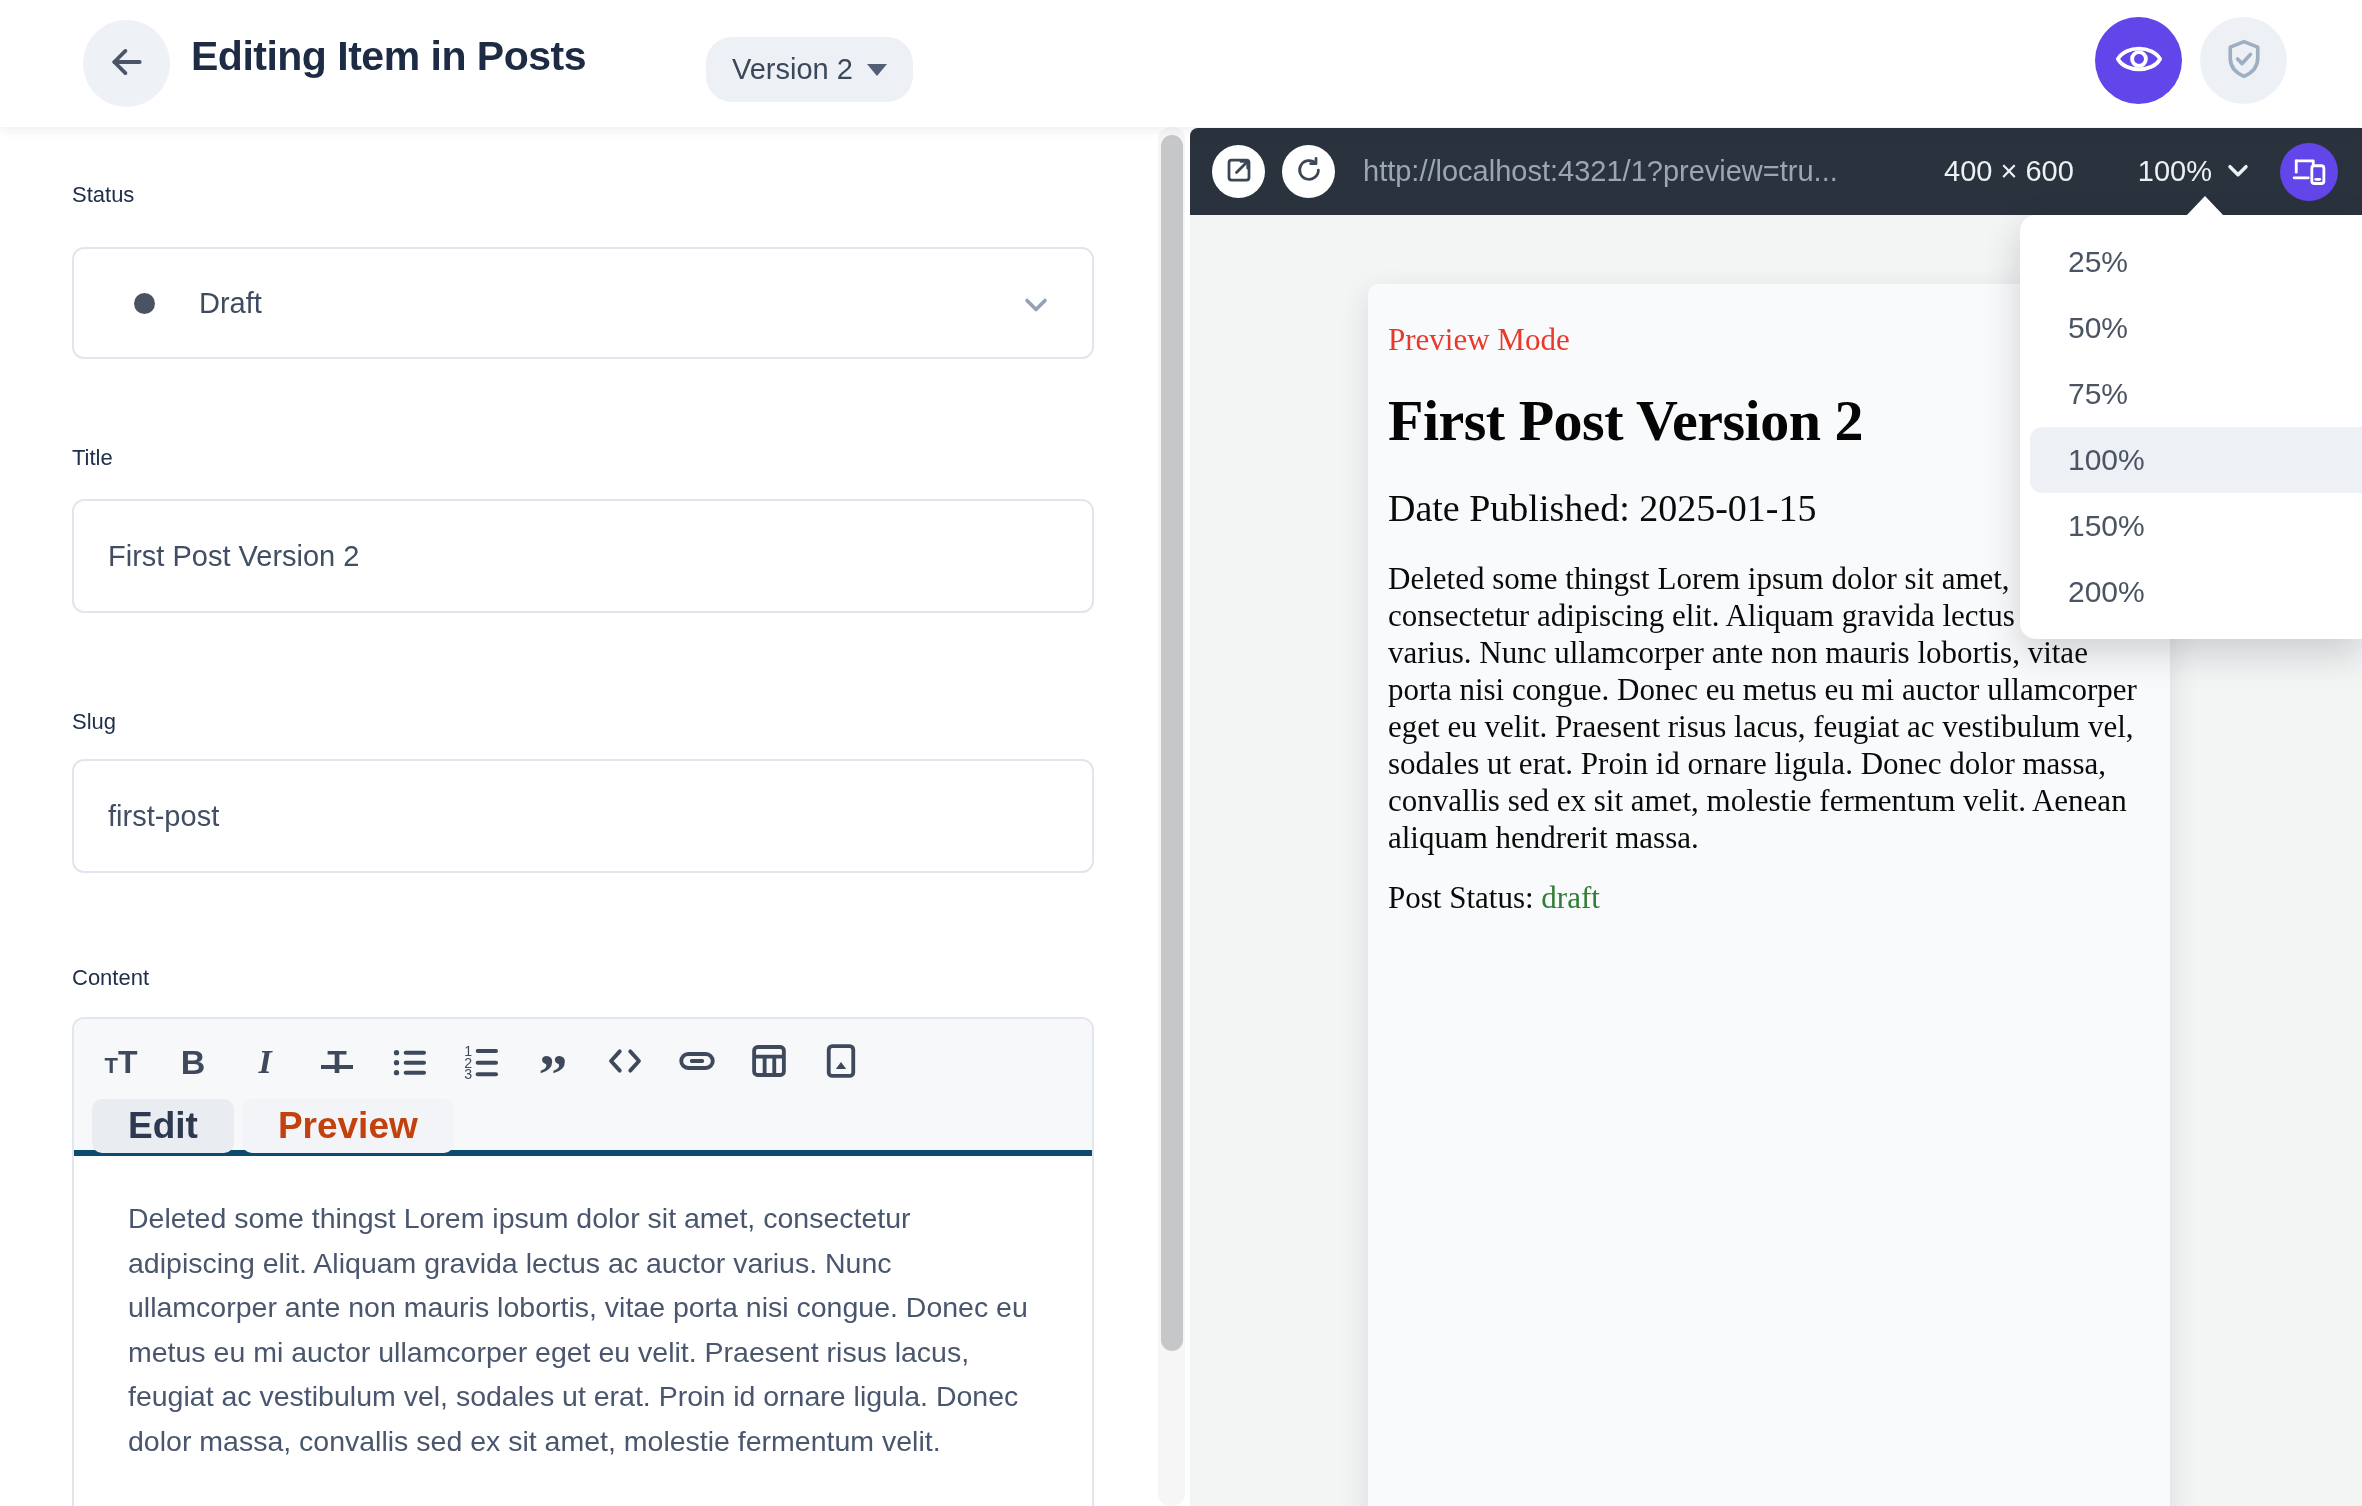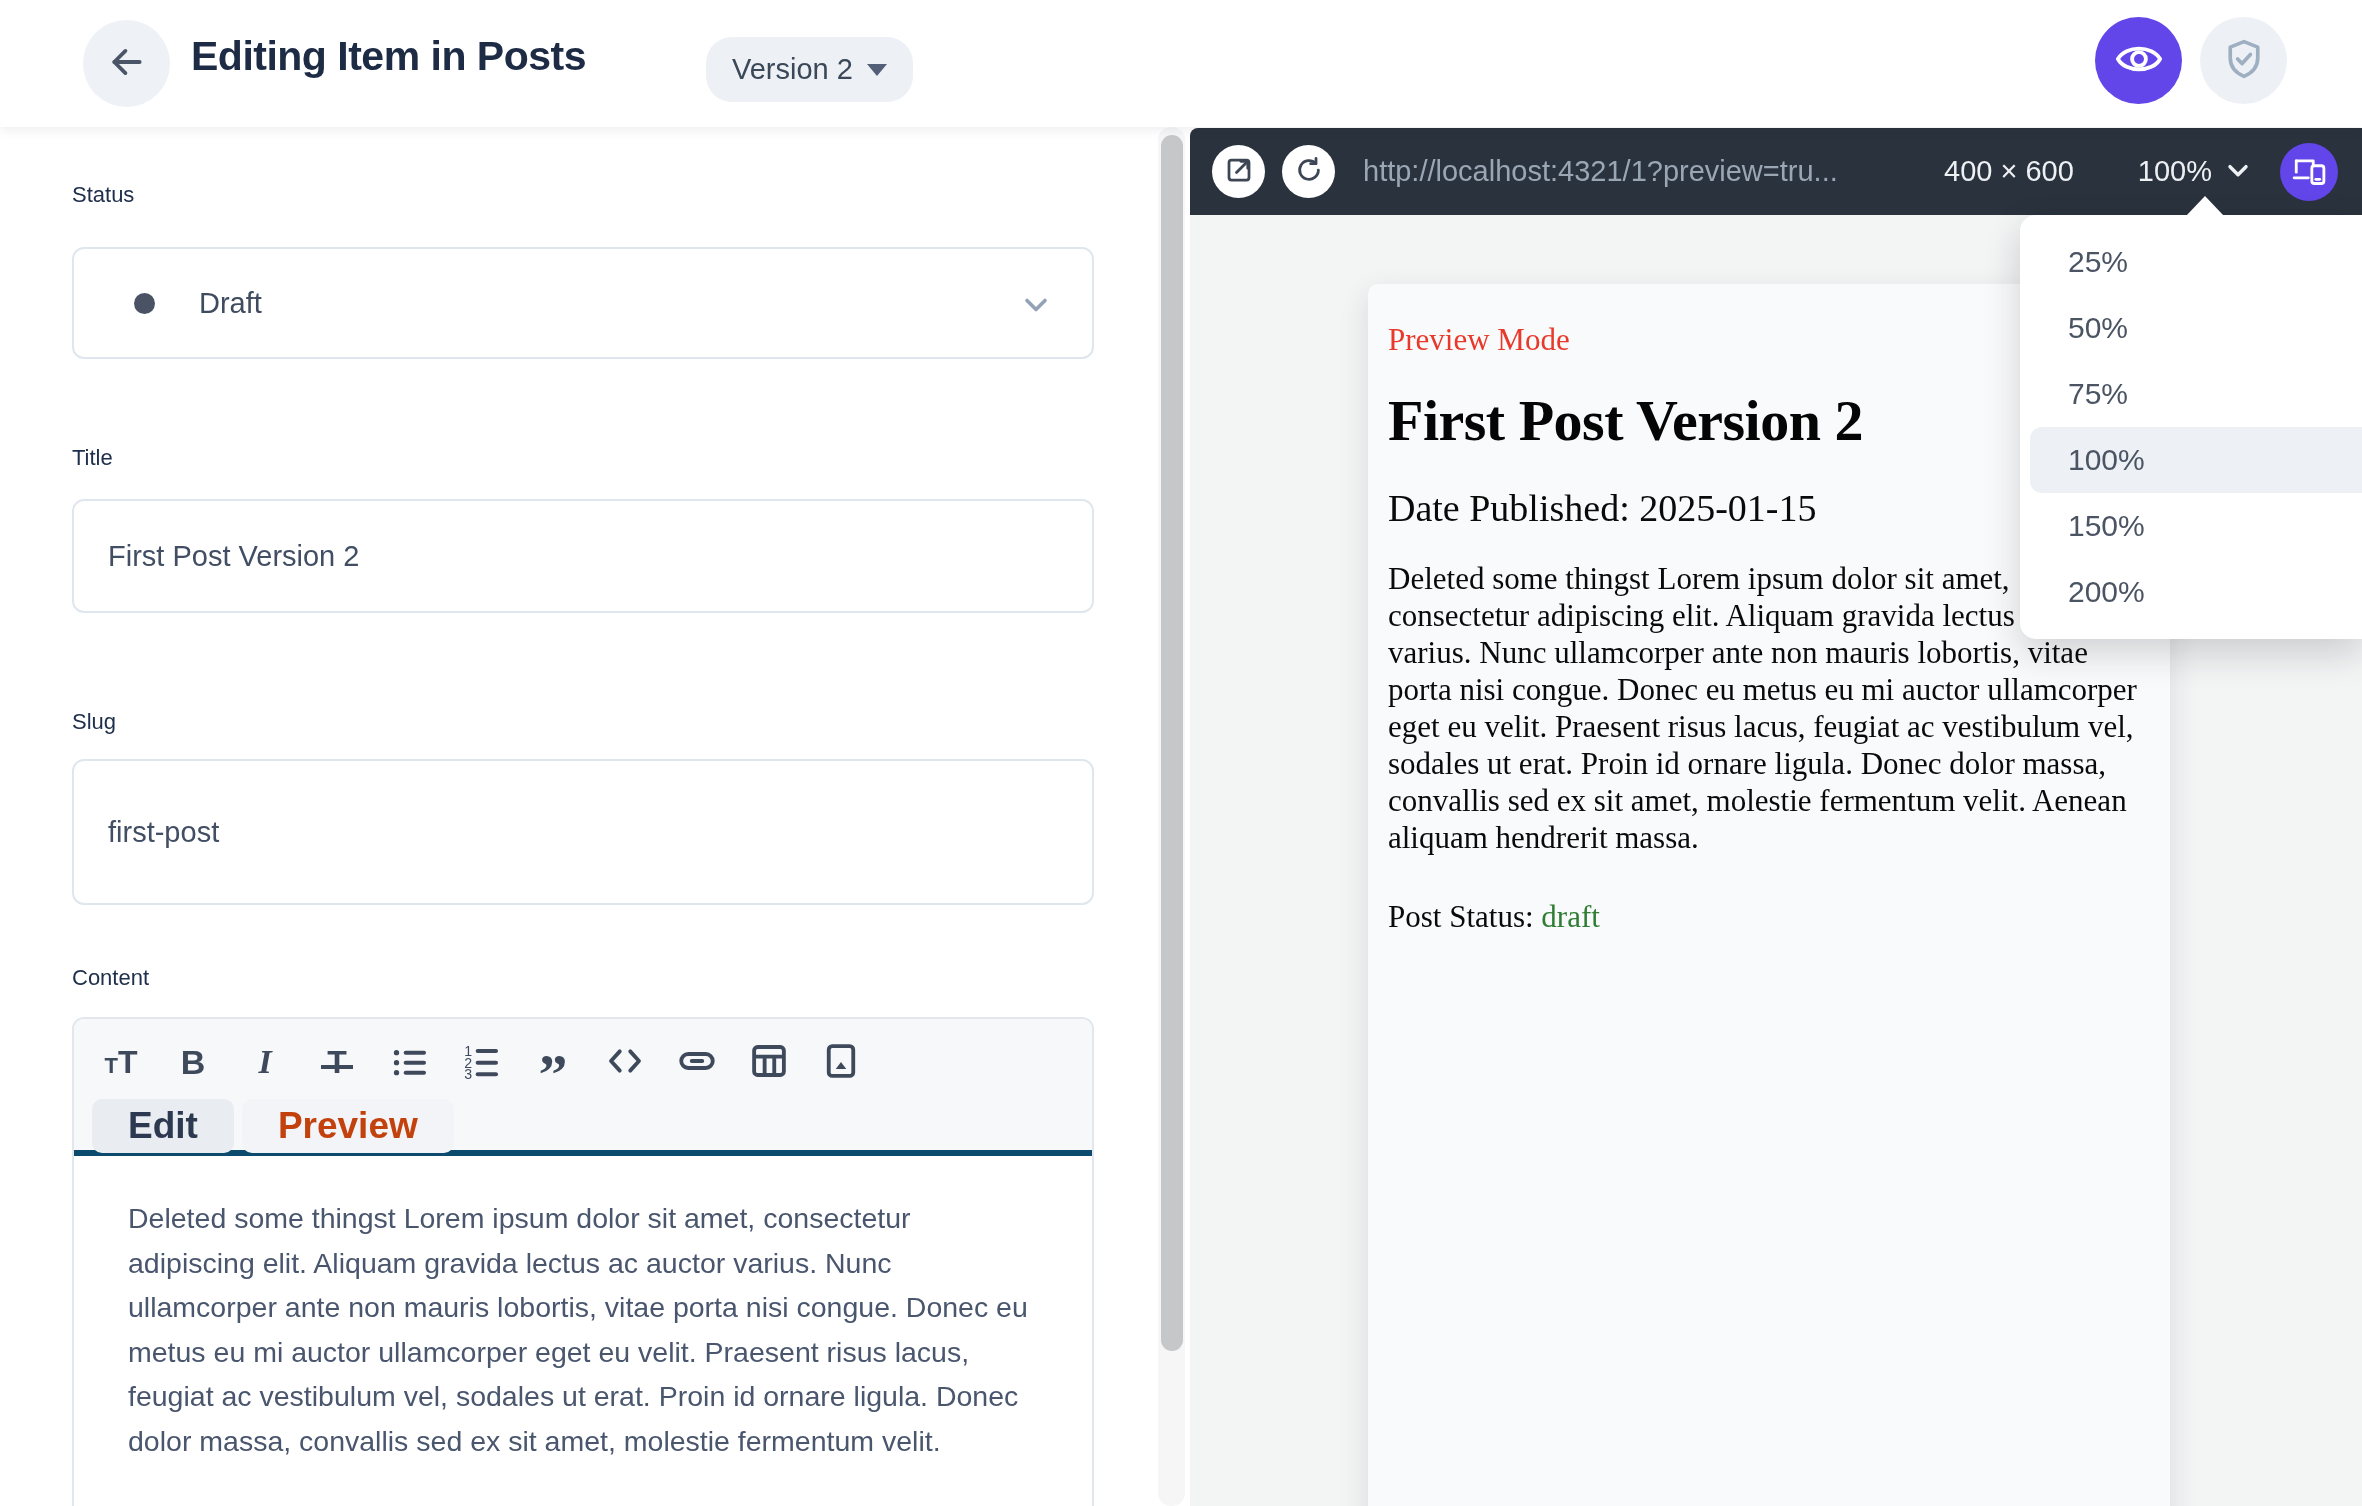--- a/index.html
+++ b/index.html
@@ -102,21 +102,21 @@
   
   .preview-card { position: absolute; left: 178px; top: 156px; width: 802px;
     bottom: -20px; background: #f9fafb; border-radius: 10px 10px 0 0;
     box-shadow: 0 10px 30px rgba(40,45,60,.12); padding: 0 20px;
     font-family: "Liberation Serif", serif; }
   .pv-badge { margin-top: 38px; font-size: 31px; color: #e8392b; }
   .pv-h1 { margin-top: 30px; font-size: 58px; line-height: 66px; font-weight: 700;
     color: #050505; letter-spacing: -0.5px; }
   .pv-date { margin-top: 32px; font-size: 38px; color: #0a0a0a; }
   .pv-body { margin-top: 30px; font-size: 31px; line-height: 37px; color: #0a0a0a; }
-  .pv-status { margin-top: 43px; font-size: 31px; color: #0a0a0a; }
+  .pv-status { margin-top: 24px; font-size: 31px; color: #0a0a0a; }
   .pv-status .green { color: #2e7d32; }
 
   
   .zoom-menu { position: absolute; left: 830px; top: 87px; width: 342px;
     background: #fff; border-radius: 16px 0 0 16px; box-shadow: 0 14px 36px rgba(20,25,40,.18);
     padding: 14px 0 14px 0; z-index: 40; }
   .zoom-menu-caret { position: absolute; left: 996px; top: 68px; width: 0; height: 0;
     border-left: 19px solid transparent; border-right: 19px solid transparent;
     border-bottom: 20px solid #fff; z-index: 41; }
   .zoom-item { height: 66px; line-height: 66px; padding-left: 48px; font-size: 30px;
@@ -169,21 +169,21 @@
       <svg width="36" height="36" viewBox="0 0 24 24" fill="none" stroke="#93a2b6" stroke-width="2.4" stroke-linecap="round" stroke-linejoin="round">
           <polyline points="6 9 12 15 18 9"></polyline>
         </svg>
     </span>
   </div>
 
   <div class="form-label" style="top:318px">Title</div>
   <input class="field-box text-input" style="top: 372px; height: 114px;" readonly="" value="First Post Version 2">
 
   <div class="form-label" style="top:582px">Slug</div>
-  <input class="field-box text-input" style="top: 632px; height: 146px;" readonly="" value="first-post">
+  <input class="field-box text-input" style="top: 632px; height: 114px;" readonly="" value="first-post">
 
   <div class="form-label" style="top:838px">Content</div>
 
   <div class="editor">
     <div class="editor-toolbar">
       <div class="icon-row">
         <button class="tb-btn">
             <span class="glyph-tt"><span class="small-t">T</span>T</span>
           </button>
         <button class="tb-btn">

